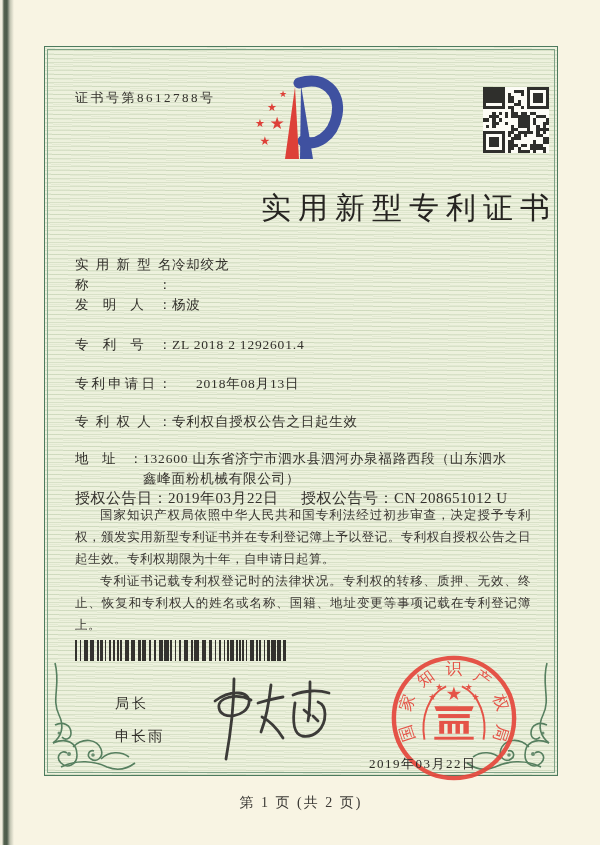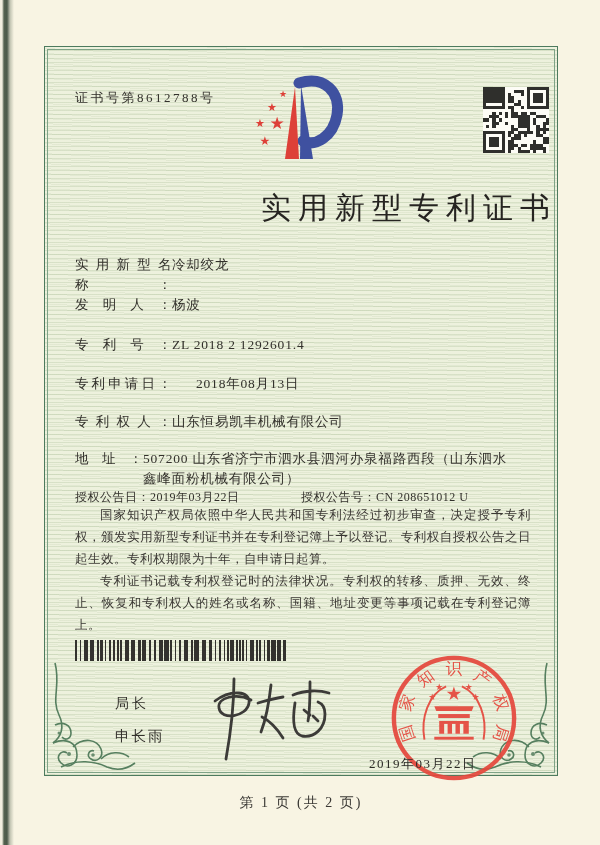--- a/index.html
+++ b/index.html
@@ -42,21 +42,21 @@
   .field-label {
     display:inline-block; width:97px; flex:0 0 97px;
     text-align:justify; text-align-last:justify;
     letter-spacing:0.5px;
   }
   .field-row.addr .field-label { width:68px; flex:0 0 68px; }
   .field-value { letter-spacing:0.8px; }
   .field-row.addr .field-value { width:372px; }
   .row-0 { top:208px; } .row-1 { top:248px; } .row-2 { top:288px; }
   .row-3 { top:327px;gap:24px; } .row-4 { top:365px; } .row-5 { top:402px; }
-  .grant-row { position:absolute; left:30px; top:442px; width:460px; display:flex; font-size:12px; color:#33312c;font-family:Liberation Serif, serif; }
+  .grant-row { position:absolute; left:30px; top:442px; width:460px; display:flex; font-size:15px; color:#33312c;font-family:Liberation Serif, serif; }
   .grant-left { width:226px; letter-spacing:0.5px; }
   .grant-right { letter-spacing:0.5px; }
   .paras { position:absolute; left:30px; right:26px; top:457px; font-size:12.5px; line-height:22px;
     text-align:justify; color:#3a3733; letter-spacing:0.5px; }
   .paras p { text-indent:2em; }
   .barcode { position:absolute; left:30px; top:593px; width:218px; height:21px; }
   .barcode svg { width:100%; height:100%; }
   .director-label { position:absolute; left:70px; top:648px; font-size:14px; letter-spacing:3px; color:#34322d; }
   .director-name  { position:absolute; left:70px; top:680px; font-size:14.5px; letter-spacing:2px; color:#34322d; }
   .signature { position:absolute; left:152px; top:622px; width:150px; height:100px; }
@@ -274,25 +274,25 @@
   <div class="field-row row-2">
     <span class="field-label">专利号：</span>
     <span class="field-value">ZL 2018 2 1292601.4</span>
   </div>
   <div class="field-row row-3">
     <span class="field-label">专利申请日：</span>
     <span class="field-value">2018年08月13日</span>
   </div>
   <div class="field-row row-4">
     <span class="field-label">专利权人：</span>
-    <span class="field-value">山东恒易凯丰机械有限公司</span>
+    <span class="field-value">专利权自授权公告之日起生效</span>
   </div>
   <div class="field-row row-5 addr">
     <span class="field-label">地址：</span>
-    <span class="field-value">507200 山东省济宁市泗水县泗河办泉福路西段（山东泗水鑫峰面粉机械有限公司）</span>
+    <span class="field-value">132600 山东省济宁市泗水县泗河办泉福路西段（山东泗水鑫峰面粉机械有限公司）</span>
   </div>
 
   <div class="grant-row">
     <span class="grant-left"><span>授权公告日：</span><span>2019年03月22日</span></span>
     <span class="grant-right"><span>授权公告号：</span><span>CN 208651012 U</span></span>
   </div>
 
   <div class="paras">
     <p>国家知识产权局依照中华人民共和国专利法经过初步审查，决定授予专利权，颁发实用新型专利证书并在专利登记簿上予以登记。专利权自授权公告之日起生效。专利权期限为十年，自申请日起算。</p>
     <p>专利证书记载专利权登记时的法律状况。专利权的转移、质押、无效、终止、恢复和专利权人的姓名或名称、国籍、地址变更等事项记载在专利登记簿上。</p>

